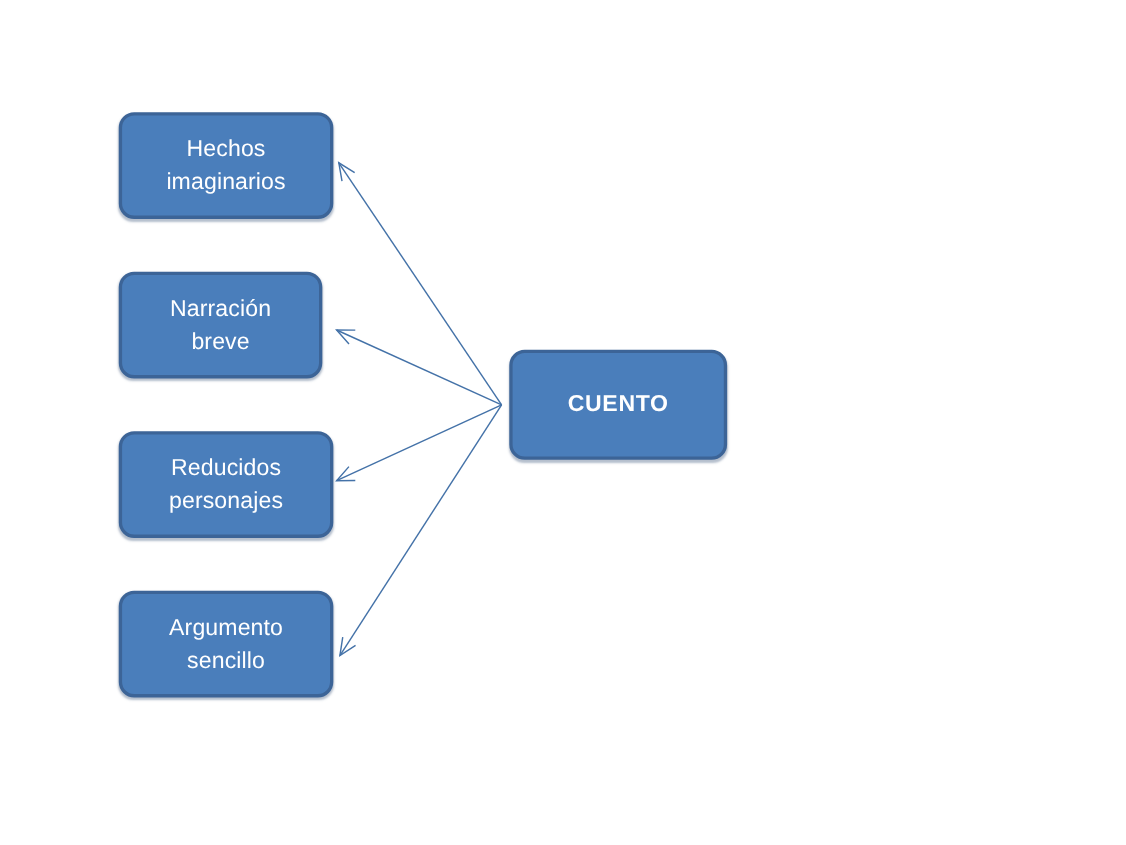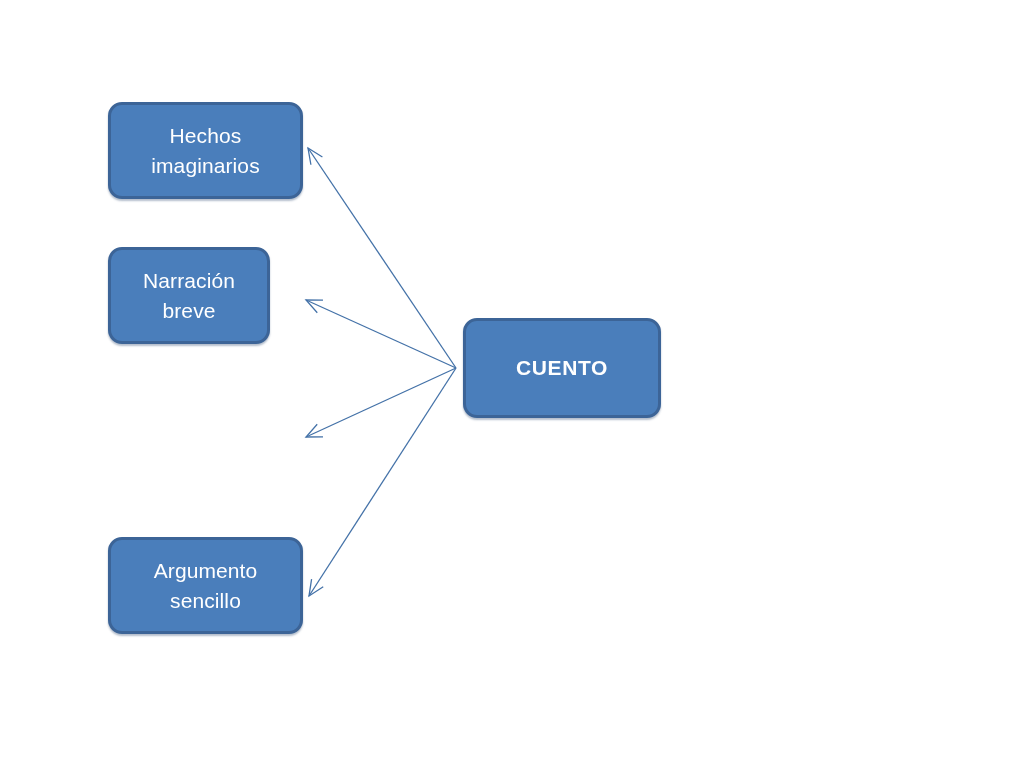--- a/index.html
+++ b/index.html
@@ -76,25 +76,29 @@
           <path d="M 311.58525868390524 579.1977252273006 L 309 596 L 323.23726237604075 586.7102012919669" fill="none" stroke="#4472a8" stroke-width="1.3"></path>
         </g>
       </g>
   </svg>
 
   <div class="node" style="left: 108px; top: 102px; width: 195px; height: 97px; background: rgb(74, 126, 187); border-color: rgb(60, 100, 151); color: rgb(255, 255, 255);">
     <span class="node-label">Hechos
 imaginarios</span>
   </div>
 
-  <div class="node" style="left: 108px; top: 247px; width: 162px; height: 97px; background: rgb(74, 126, 187); border-color: rgb(60, 100, 151); color: rgb(255, 255, 255);">
+  <div class="node" style="left: 108px; top: 247px; width: 185px; height: 97px; background: rgb(74, 126, 187); border-color: rgb(60, 100, 151); color: rgb(255, 255, 255);">
     <span class="node-label">Narración
 breve</span>
   </div>
 
+  <div class="node" style="left: 108px; top: 392px; width: 195px; height: 97px; background: rgb(74, 126, 187); border-color: rgb(60, 100, 151); color: rgb(255, 255, 255);">
+    <span class="node-label">Reducidos
+personajes</span>
+  </div>
 
   <div class="node" style="left: 108px; top: 537px; width: 195px; height: 97px; background: rgb(74, 126, 187); border-color: rgb(60, 100, 151); color: rgb(255, 255, 255);">
     <span class="node-label">Argumento
 sencillo</span>
   </div>
 
   <div class="node central" style="left: 463px; top: 318px; width: 198px; height: 100px; background: rgb(74, 126, 187); border-color: rgb(60, 100, 151); color: rgb(255, 255, 255);">
     <span class="node-label">CUENTO</span>
   </div>
 

